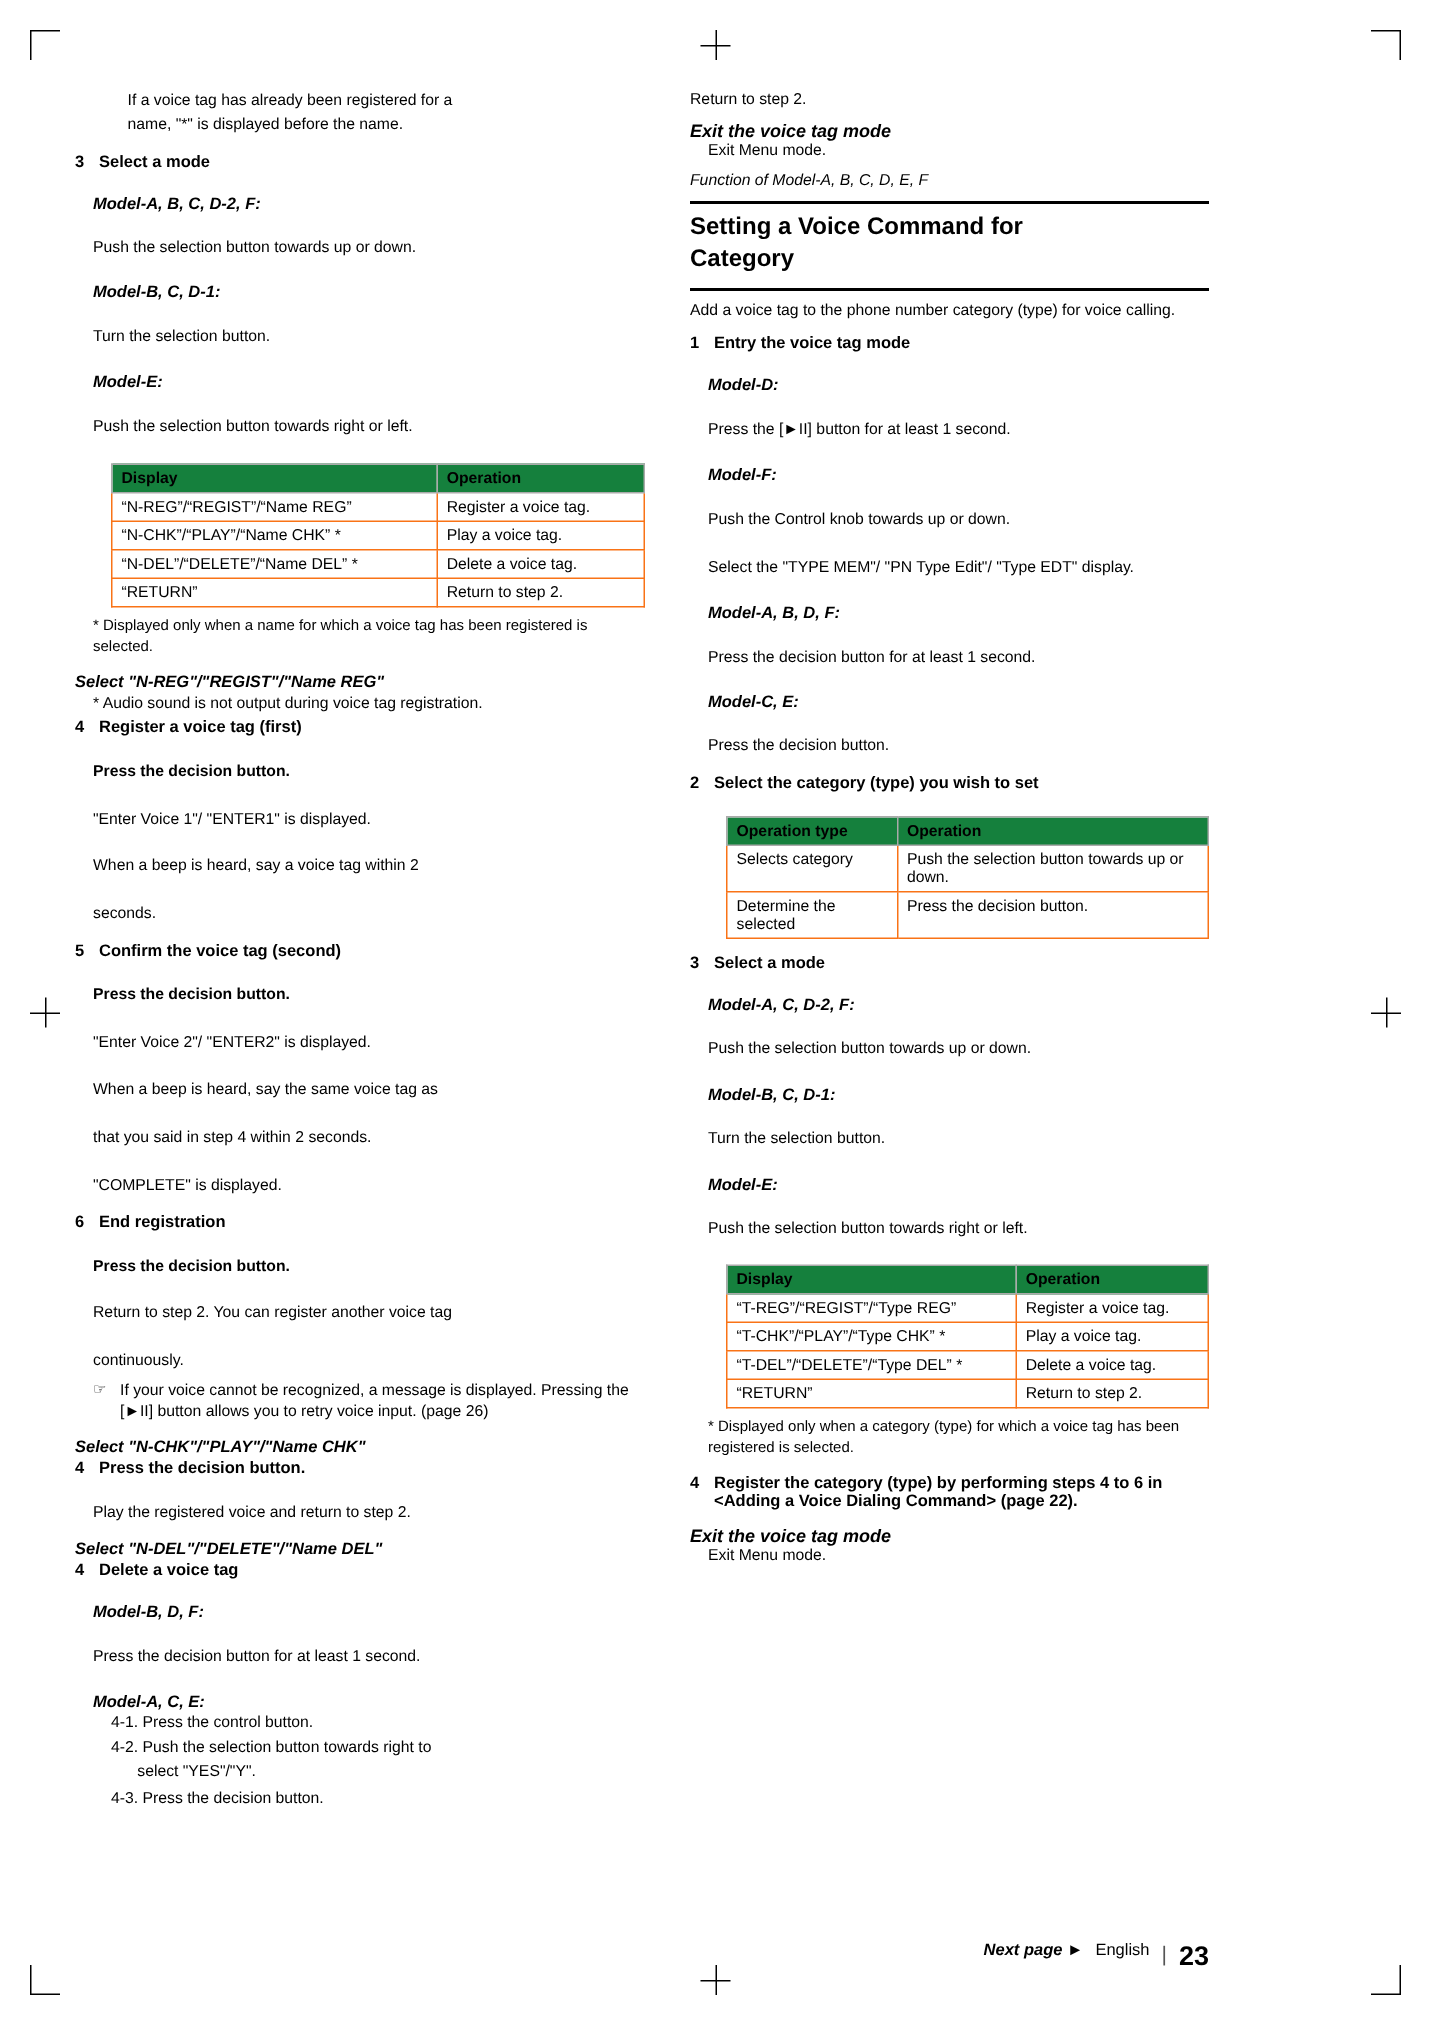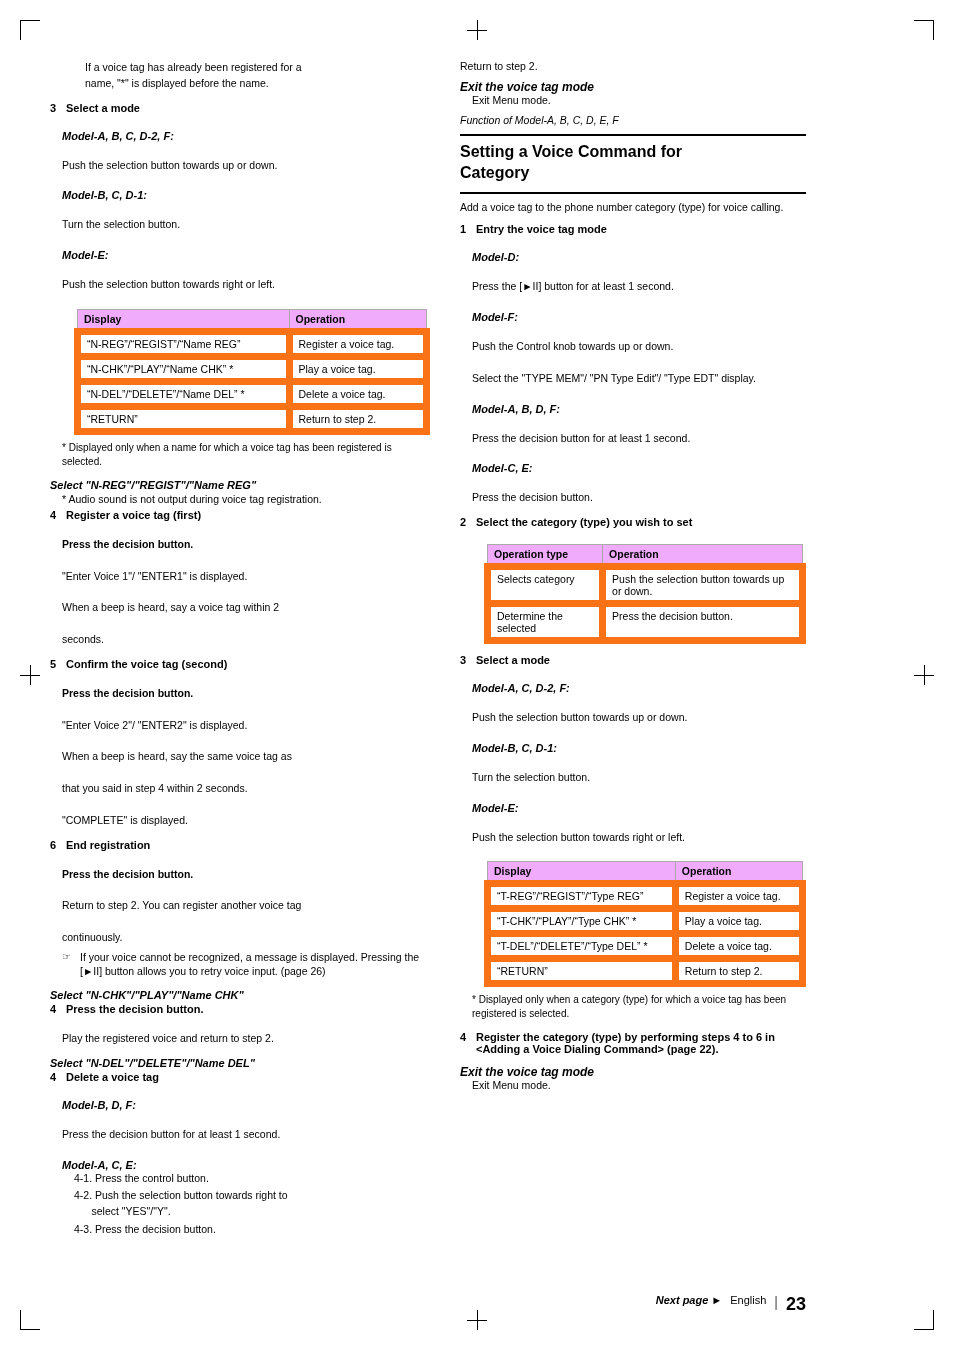--- a/index.html
+++ b/index.html
@@ -109,31 +109,31 @@
 
     
     table {
       border-collapse: collapse;
       width: 100%;
       margin: 4px 0 6px 0;
       font-size: 10.5px;
     }
     table.step-table { margin-left: 12px; width: calc(100% - 12px); }
     thead tr {
-      background: #f0abfc;
+      background: #15803d;
     }
     th {
       border: 1px solid #aaa;
       padding: 3px 6px;
       font-weight: bold;
       text-align: left;
       font-size: 10.5px;
     }
     td {
-      border: 7px solid #f97316;
+      border: 1px solid #f97316;
       padding: 3px 6px;
       font-size: 10.5px;
       vertical-align: top;
     }
 
     .footnote {
       font-size: 10px;
       line-height: 1.4;
       margin-top: 3px;
       margin-bottom: 5px;

